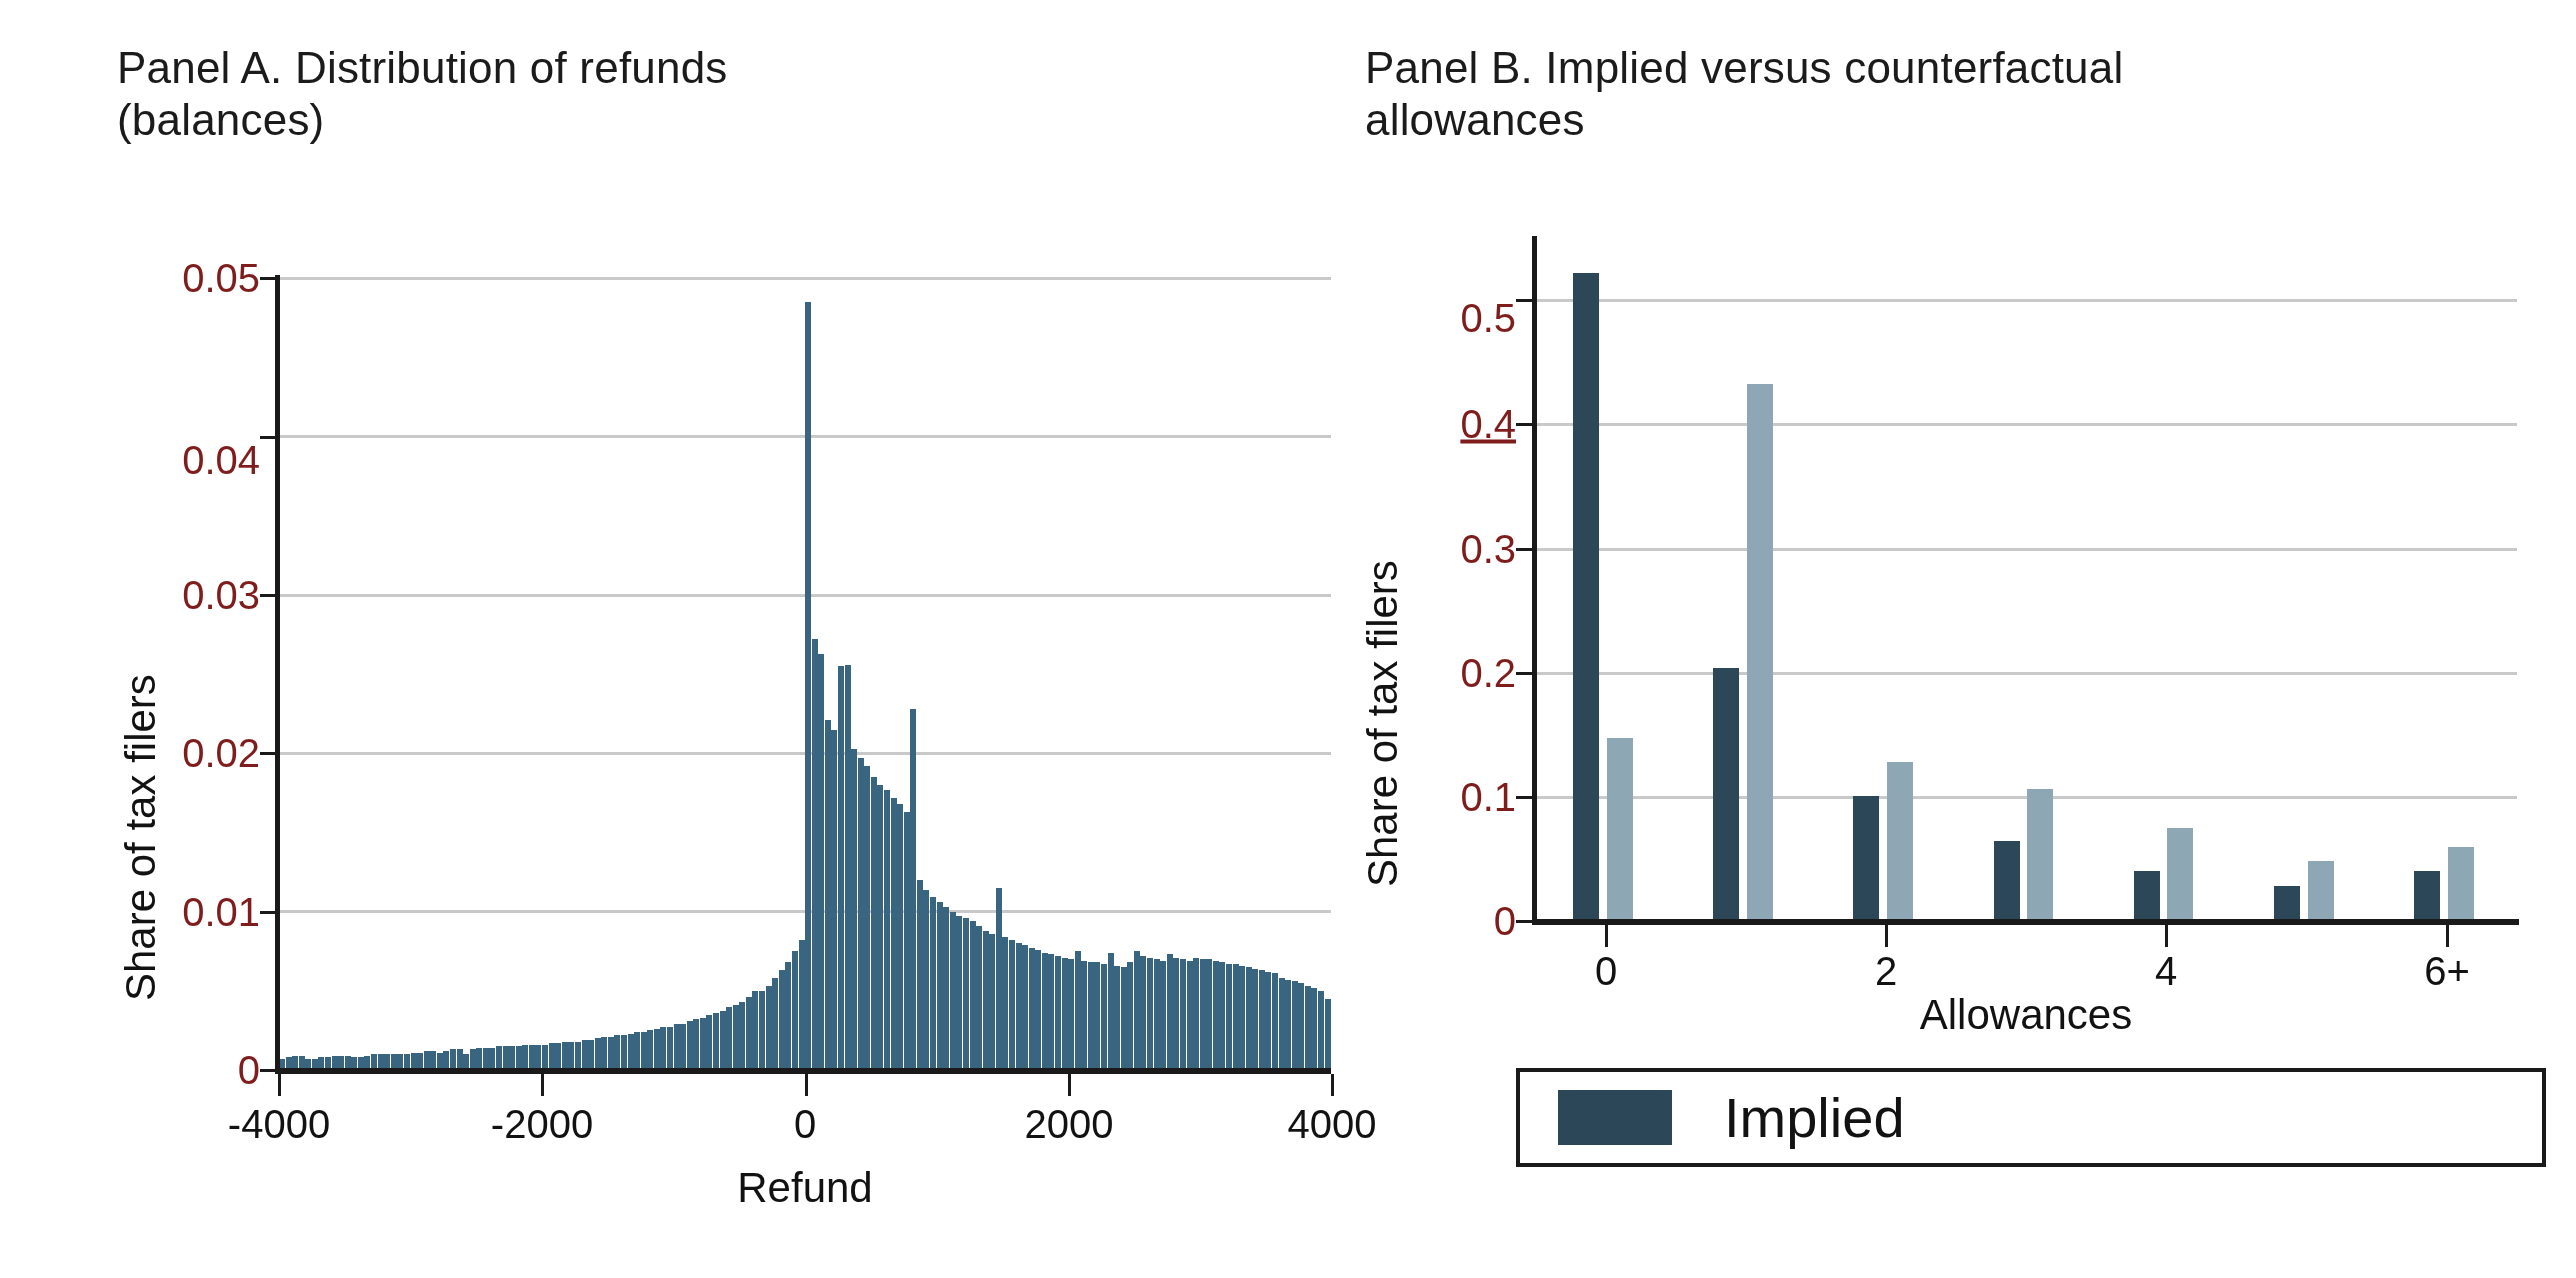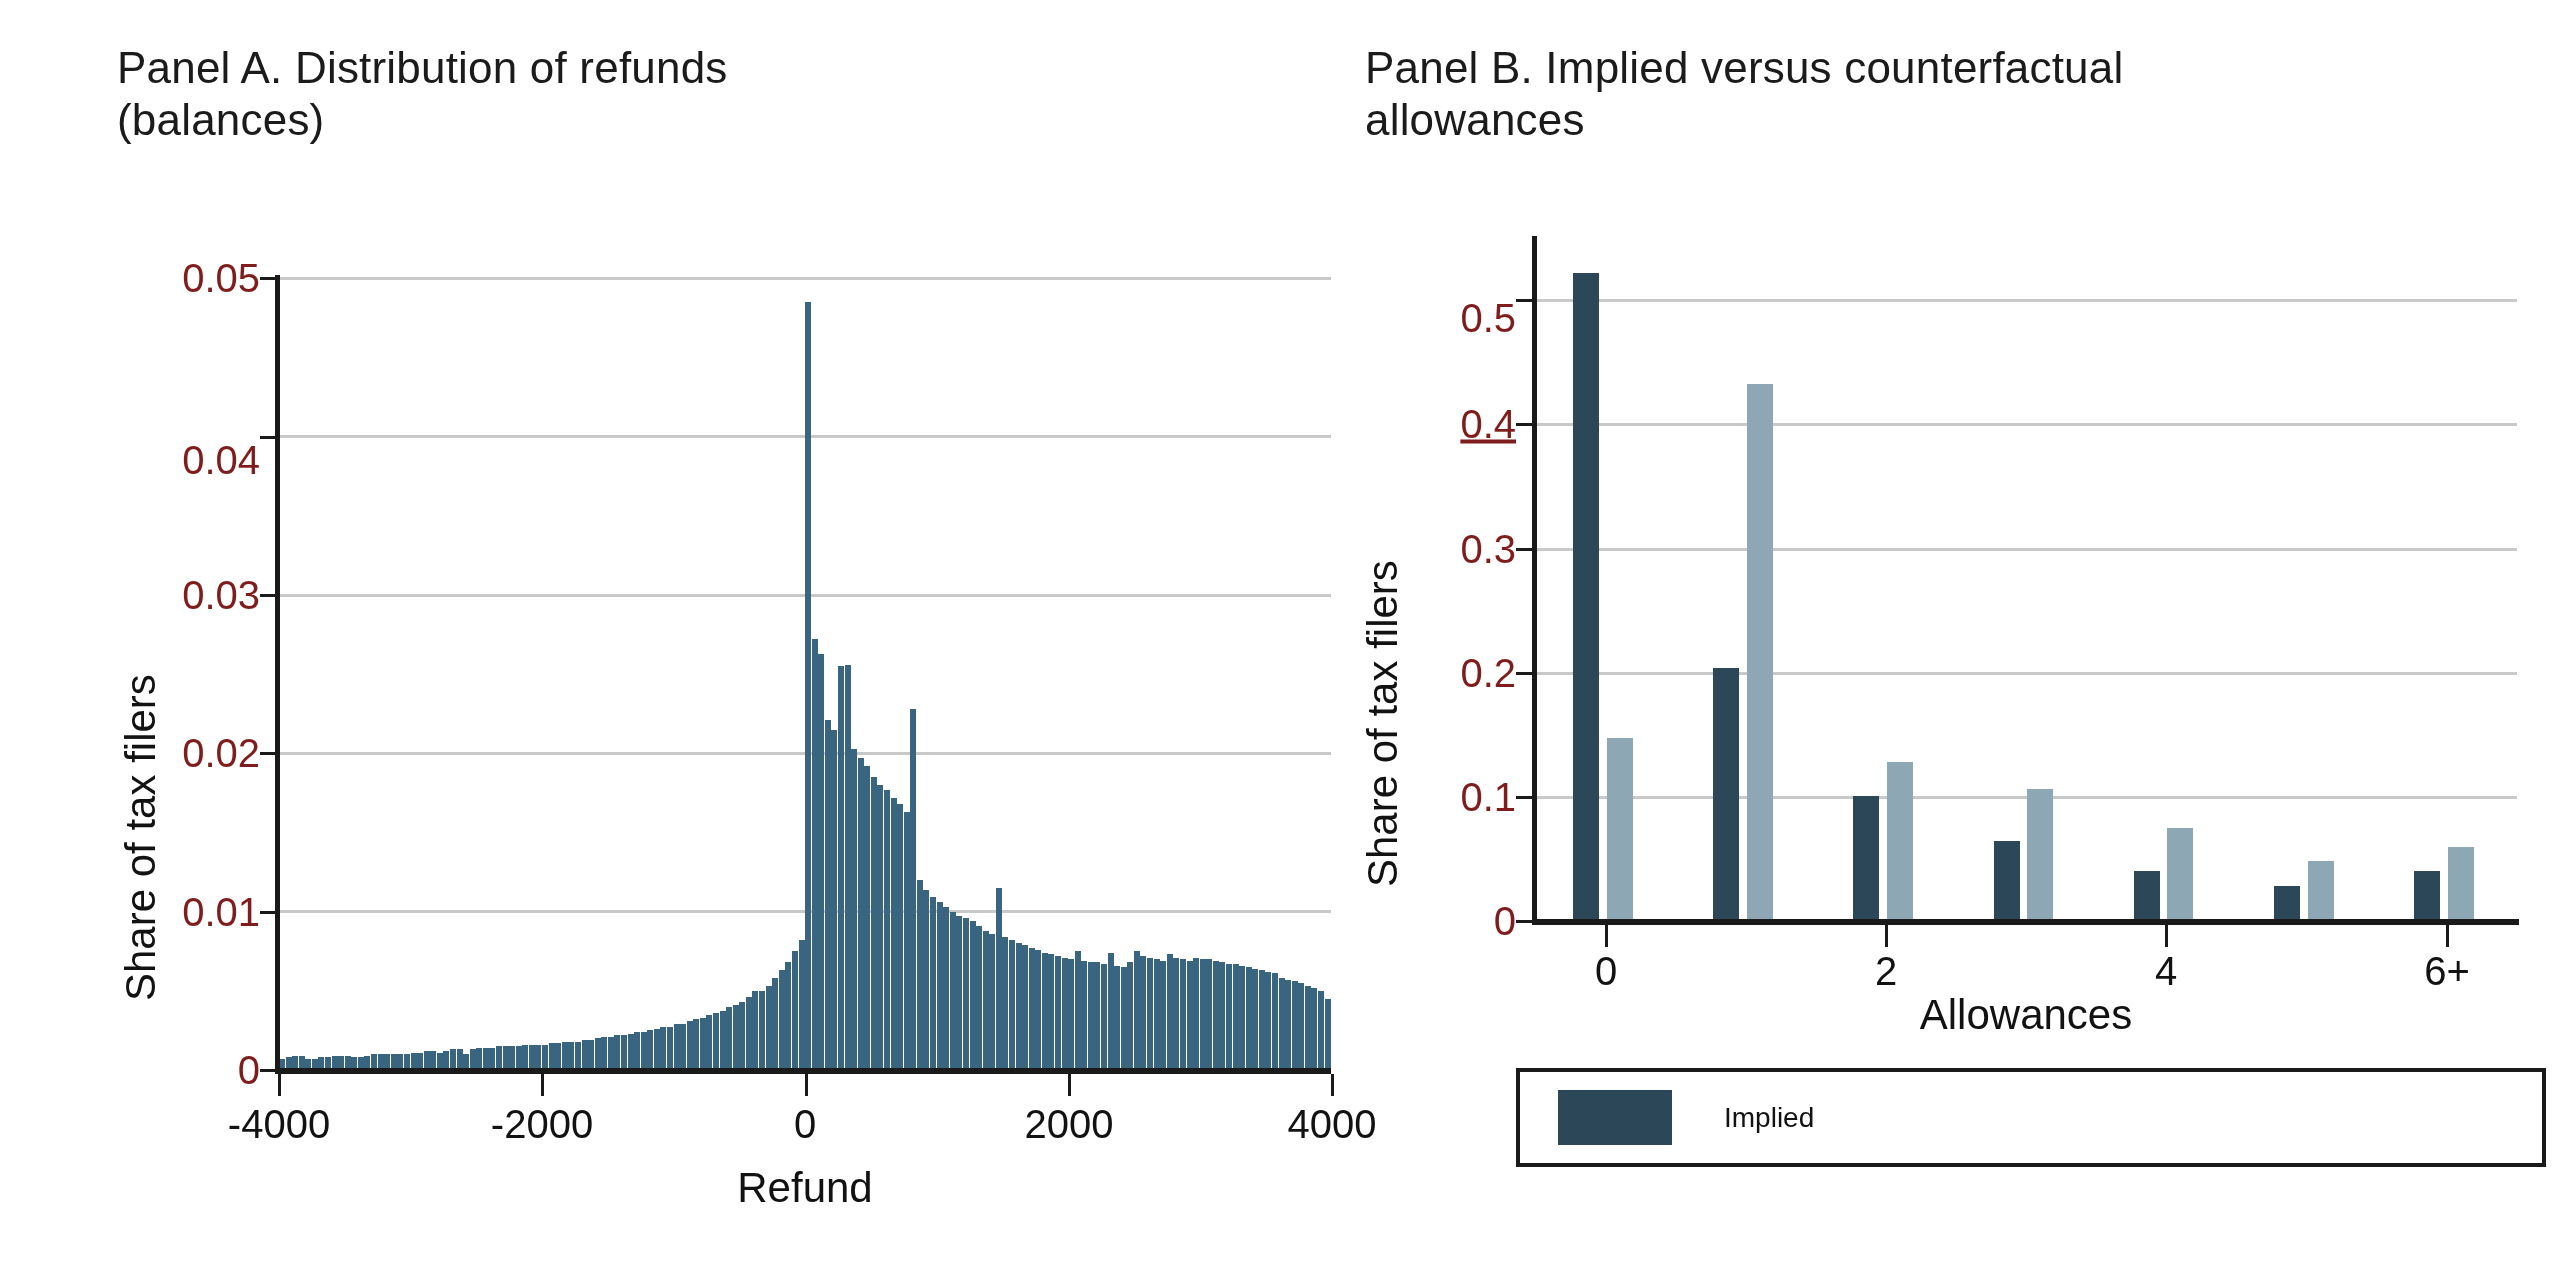--- a/index.html
+++ b/index.html
@@ -27,21 +27,21 @@
   
   .hist-bar{position:absolute;bottom:0;background:#3a6580;}
 
   
   .bar{position:absolute;bottom:0;}
 
   
   .legend-box{position:absolute;border:4px solid #1a1a1a;background:#fff;display:flex;align-items:center;box-sizing:border-box;}
   .legend-entry{display:flex;align-items:center;}
   .legend-swatch{width:114px;height:55px;display:block;}
-  .legend-label{font-size:28px;color:#121212;white-space:nowrap;}
+  .legend-label{font-size:56px;color:#121212;white-space:nowrap;}
 </style>
 </head>
 <body>
 
 <div class="figure">
 
   <div class="panel" style="left:0;width:1298px;">
 
     <div class="panel-title" style="left:117px;top:42px;width:1090px;">Panel A. Distribution of refunds
 (balances)</div>

